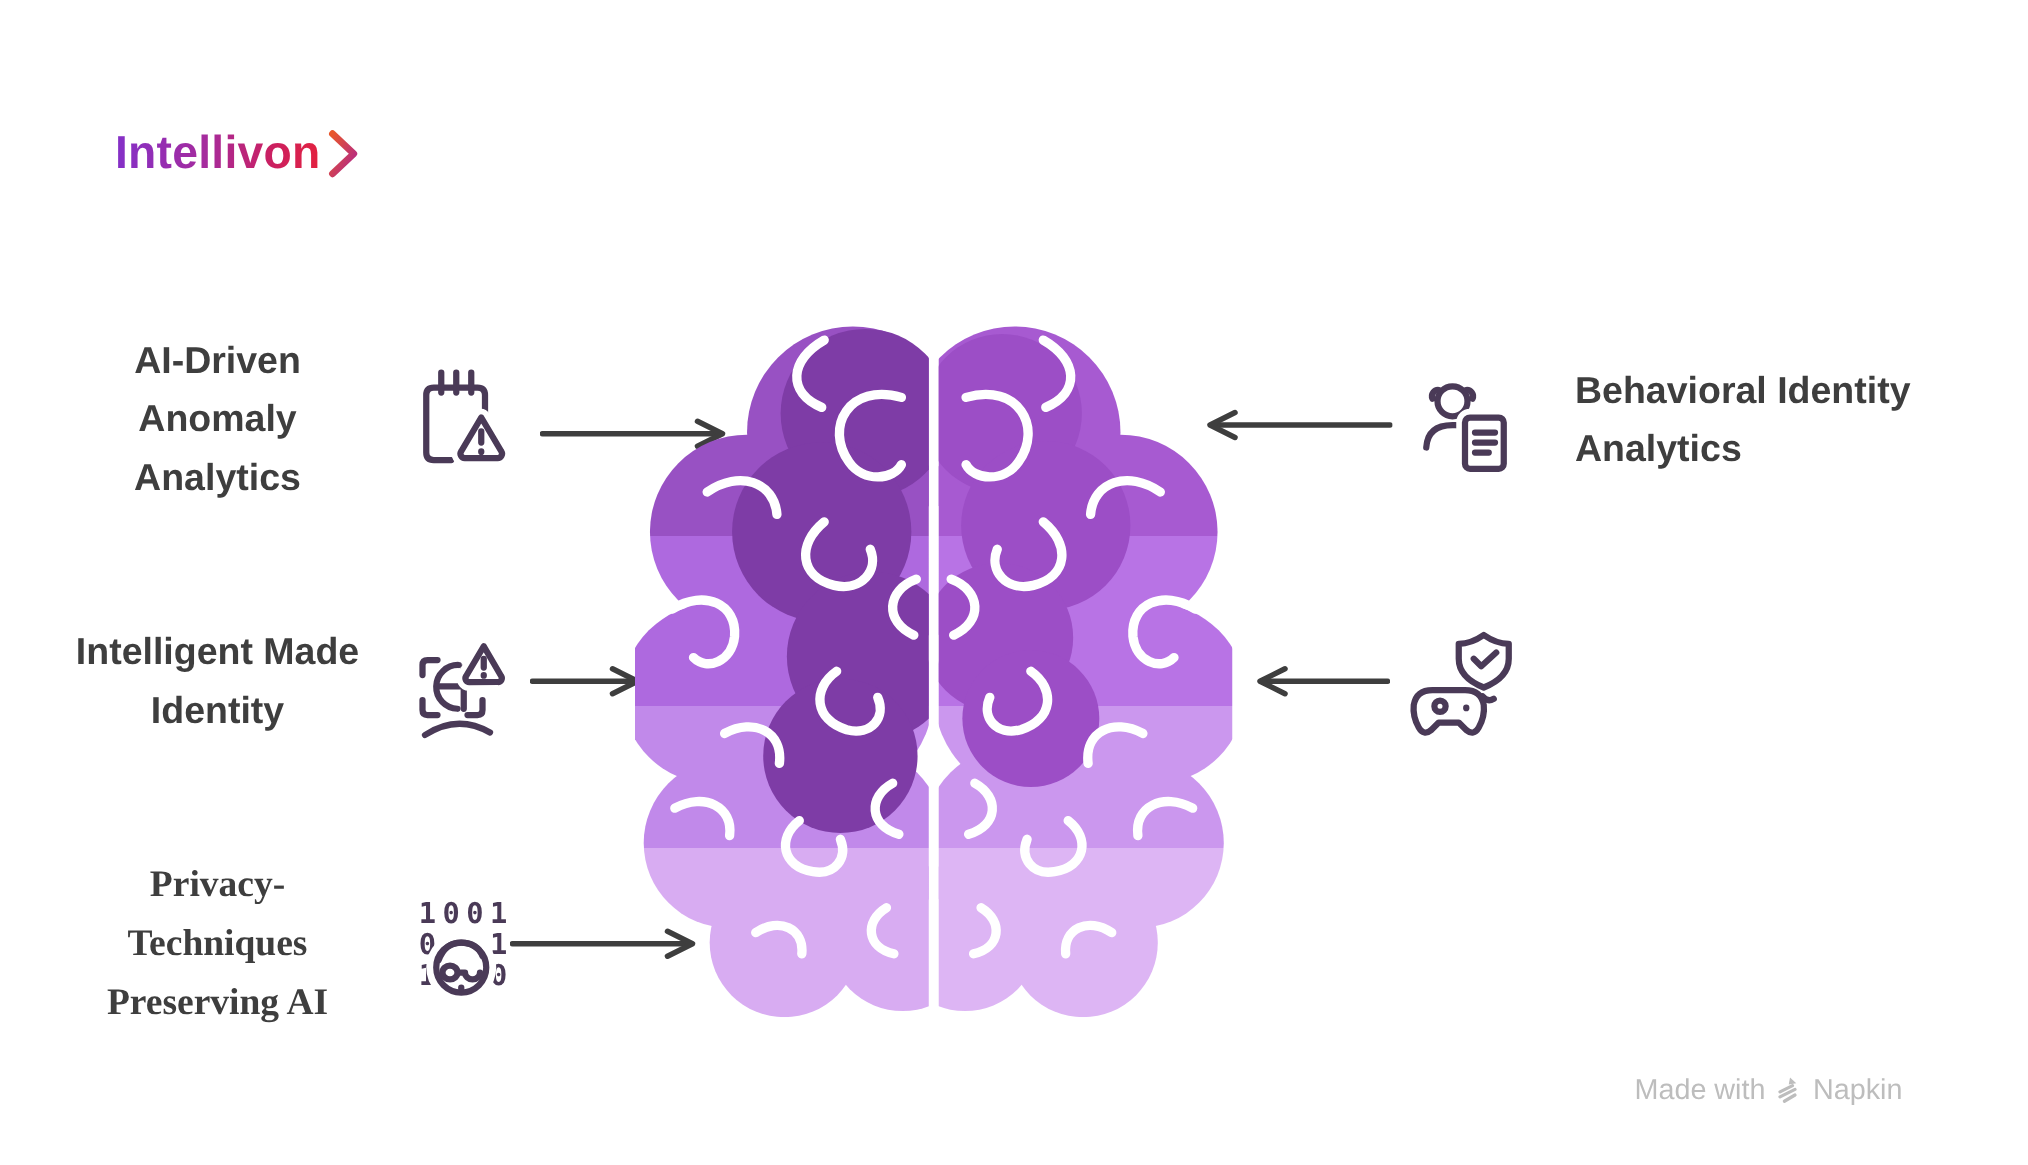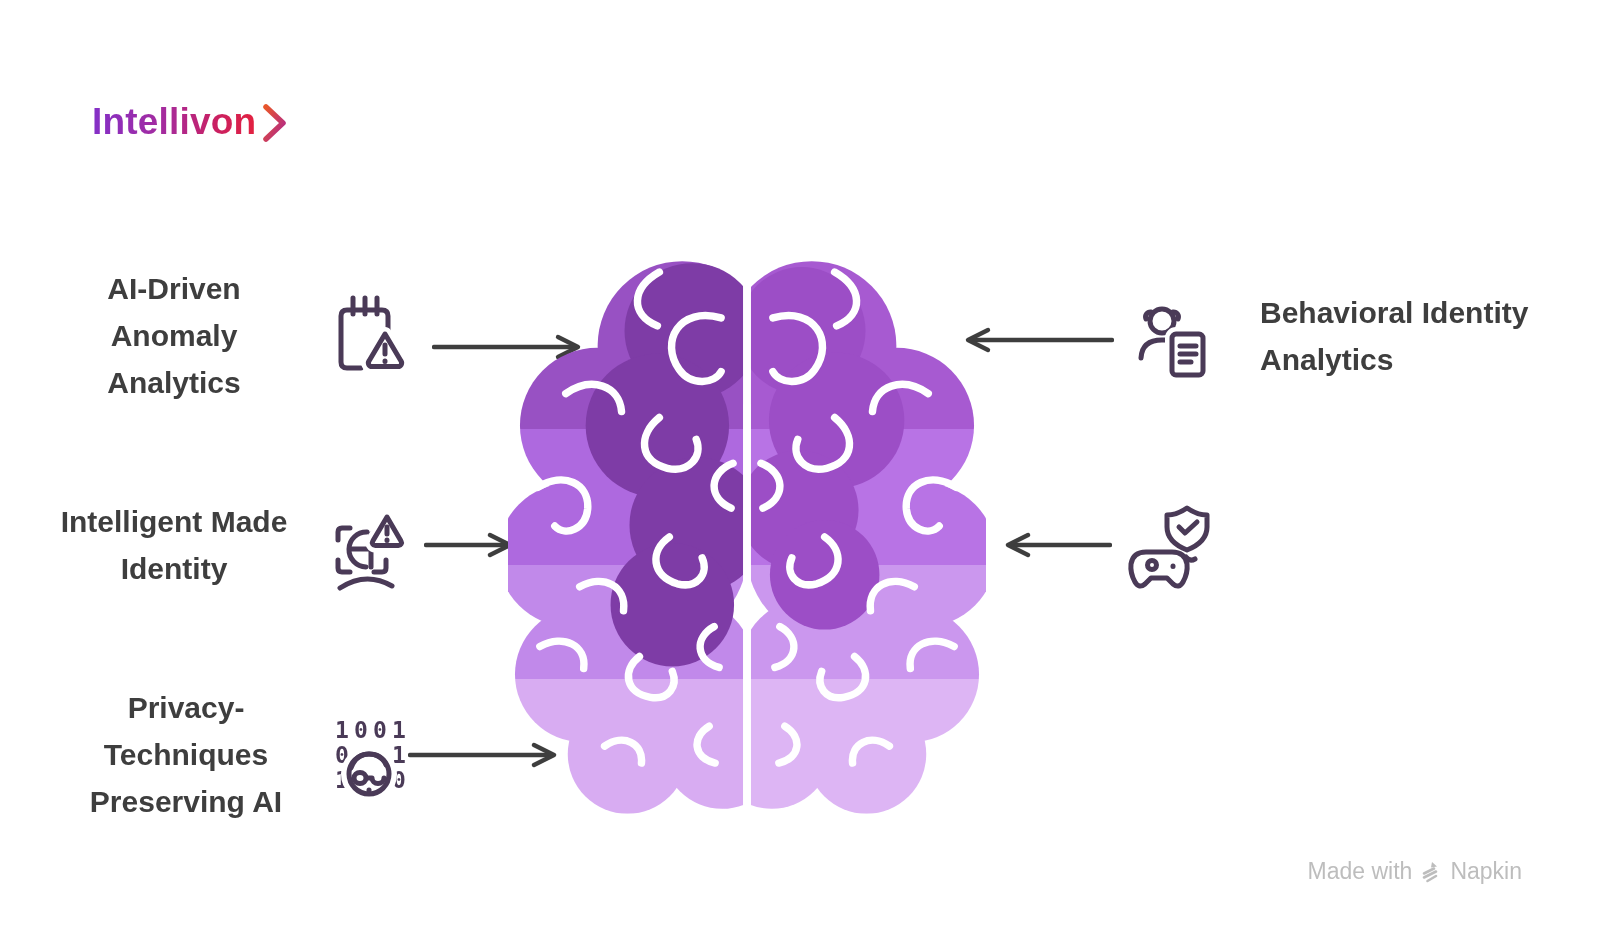--- a/index.html
+++ b/index.html
@@ -85,21 +85,21 @@
     <path d="M16 84 q26 -17 52 -2"></path>
     <path class="halo" d="M63 13 l14 24 a3 3 0 0 1 -2.6 4.6 h-23 a3 3 0 0 1 -2.6 -4.6 z"></path>
     <path d="M63 13 l14 24 a3 3 0 0 1 -2.6 4.6 h-23 a3 3 0 0 1 -2.6 -4.6 z"></path>
     <path d="M63 23 v7 M63 36 v0.5"></path>
   </svg>
   <svg class="arrow" style="left:424px;top:531px;" width="90" height="28" viewBox="0 0 90 28">
     <path d="M2 14 H80"></path>
       <path d="M66 4 L86 14 L66 24"></path>
   </svg>
 
-  <div class="label right-align" style="left:52px;top:684px;width:268px;">
+  <div class="label right-align" style="left:40px;top:684px;width:268px;font-family:Liberation Serif, serif;">
     <div>Privacy-</div>
     <div>Techniques</div>
     <div>Preserving AI</div>
   </div>
   <svg class="icn" style="left:320px;top:708px;" width="92" height="92" viewBox="0 0 92 92">
     <text x="22" y="30" text-anchor="middle">1</text>
     <text x="41" y="30" text-anchor="middle">0</text>
     <text x="60" y="30" text-anchor="middle">0</text>
     <text x="79" y="30" text-anchor="middle">1</text>
     <text x="22" y="55" text-anchor="middle">0</text>

